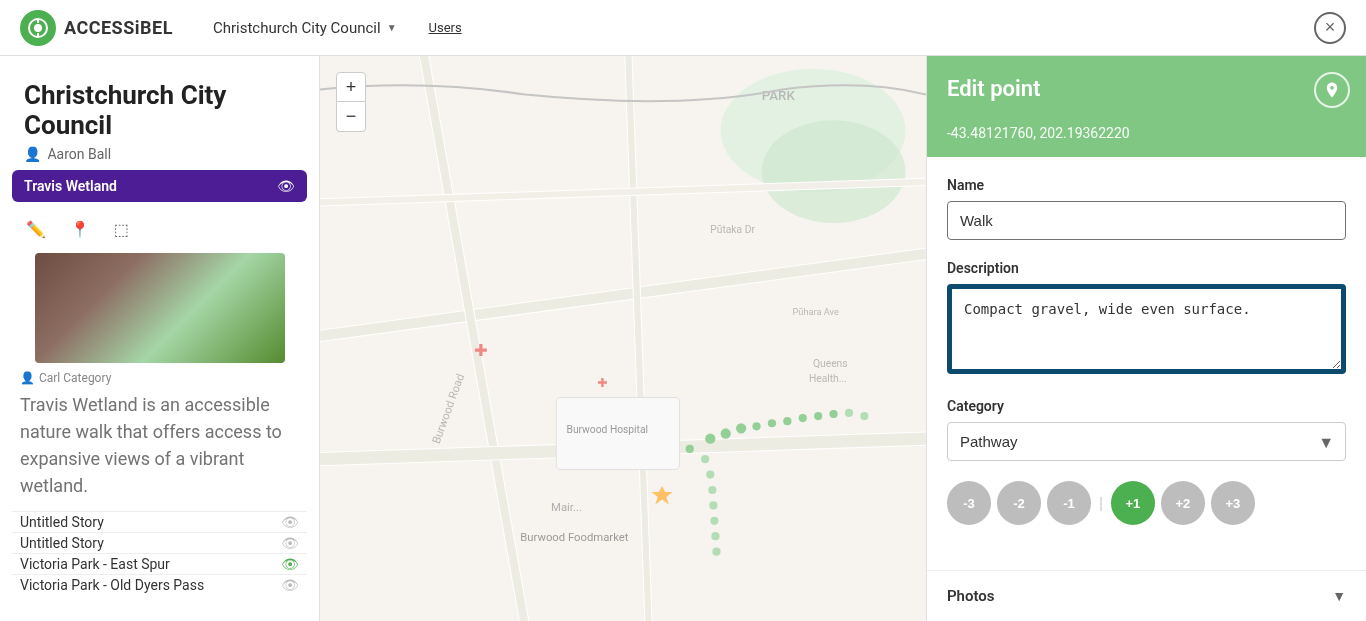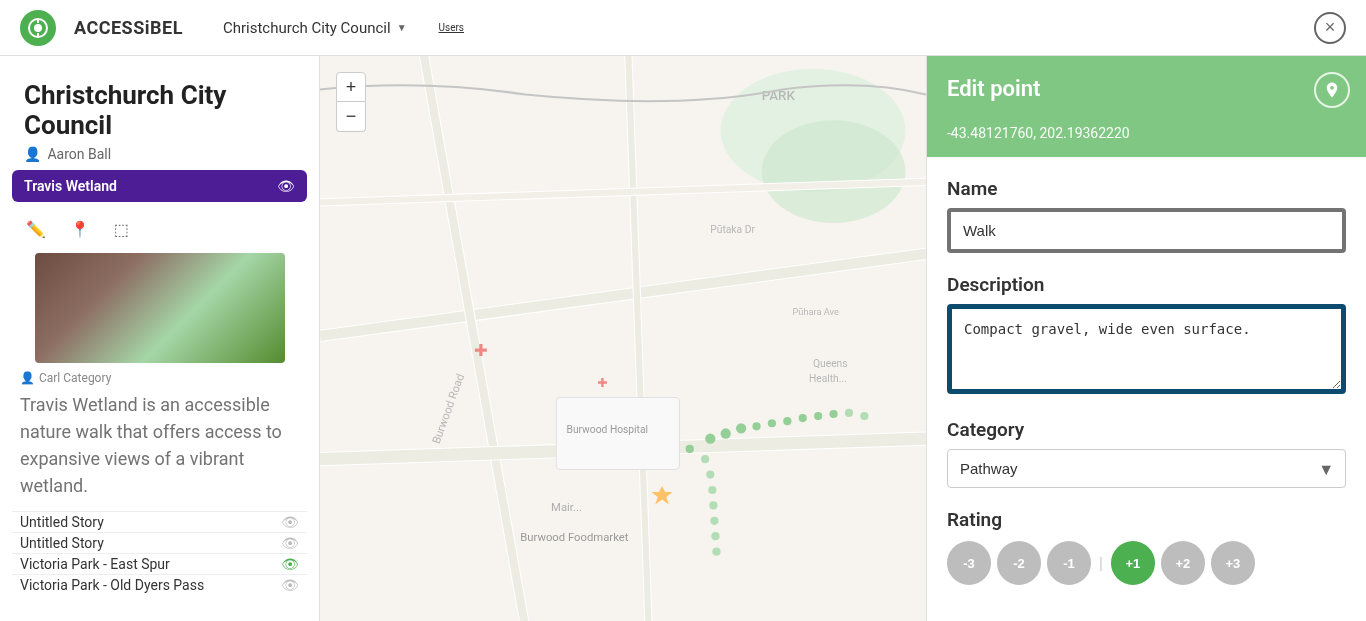--- a/index.html
+++ b/index.html
@@ -4,33 +4,33 @@
   <style>
     * { box-sizing: border-box; margin: 0; padding: 0; }
     body { font-family: -apple-system, BlinkMacSystemFont, 'Segoe UI', Roboto, sans-serif; background: #f5f5f5; overflow: hidden; width: 1366px; height: 621px; }
 
     
     .header {
       display: flex; align-items: center; height: 56px;
       background: #fff; border-bottom: 1px solid #e0e0e0;
       padding: 0 20px; gap: 16px; position: relative; z-index: 10;
     }
-    .logo-area { display: flex; align-items: center; gap: 18px; margin-right: 16px; }
+    .logo-area { display: flex; align-items: center; gap: 8px; margin-right: 16px; }
     .logo-icon {
       width: 36px; height: 36px; border-radius: 50%; background: #4caf50;
       display: flex; align-items: center; justify-content: center;
     }
     .logo-icon svg { width: 22px; height: 22px; }
     .logo-text { font-size: 18px; font-weight: 700; color: #333; letter-spacing: 0.5px; }
     .org-select {
       display: flex; align-items: center; gap: 6px; cursor: pointer;
       font-size: 15px; color: #333; padding: 4px 8px; border-radius: 4px;
     }
     .chevron-down { font-size: 10px; color: #666; }
-    .nav-users { font-size: 10px; color: #333; cursor: pointer; padding: 4px 8px; text-decoration: underline; }
+    .nav-users { font-size: 13px; color: #333; cursor: pointer; padding: 4px 8px; text-decoration: underline; }
     .close-overlay-btn {
       margin-left: auto; width: 32px; height: 32px; border-radius: 50%;
       border: 2px solid #666; background: transparent; cursor: pointer;
       display: flex; align-items: center; justify-content: center;
       font-size: 18px; color: #666;
     }
 
     
     .main-layout { display: flex; height: calc(621px - 56px); }
 
@@ -125,23 +125,23 @@
       position: absolute; top: 16px; right: 16px;
       width: 36px; height: 36px; border-radius: 50%;
       border: 2px solid rgba(255,255,255,0.8);
       display: flex; align-items: center; justify-content: center;
       color: #fff; font-size: 16px;
     }
 
     .edit-panel-body { padding: 20px; flex: 1; }
 
     .form-group { margin-bottom: 20px; }
-    .form-label { font-size: 19px; font-weight: 600; color: #333; margin-bottom: 8px; display: block; }
+    .form-label { font-size: 14px; font-weight: 600; color: #333; margin-bottom: 8px; display: block; }
     .form-input {
-      width: 100%; padding: 10px 12px; border: 4px solid #737373; border-radius: 4px;
+      width: 100%; padding: 10px 12px; border: 1px solid #737373; border-radius: 4px;
       font-size: 15px; color: #333; outline: none;
     }
     .form-textarea {
       width: 100%; padding: 10px 12px; border: 5px solid #0c4a6e; border-radius: 4px;
       font-size: 14px; color: #333; outline: none; resize: vertical; min-height: 90px;
       line-height: 1.5;
     }
     .form-select-wrapper { position: relative; }
     .form-select {
       width: 100%; padding: 10px 12px; border: 1px solid #ccc; border-radius: 4px;
@@ -370,21 +370,20 @@
             <option>Road</option>
             <option>Trail</option>
             <option>Ramp</option>
             <option>Steps</option>
           </select>
           <span class="select-chevron">▼</span>
         </div>
       </div>
 
       <div class="rating-group">
-        <label class="form-label">Rating</label>
         <div class="rating-buttons">
           <button class="rating-btn rating-btn-default">-3</button>
           <button class="rating-btn rating-btn-default">-2</button>
           <button class="rating-btn rating-btn-default">-1</button>
           <span class="rating-divider">|</span>
           <button class="rating-btn rating-btn-active">+1</button>
           <button class="rating-btn rating-btn-default">+2</button>
           <button class="rating-btn rating-btn-default">+3</button>
         </div>
       </div>

